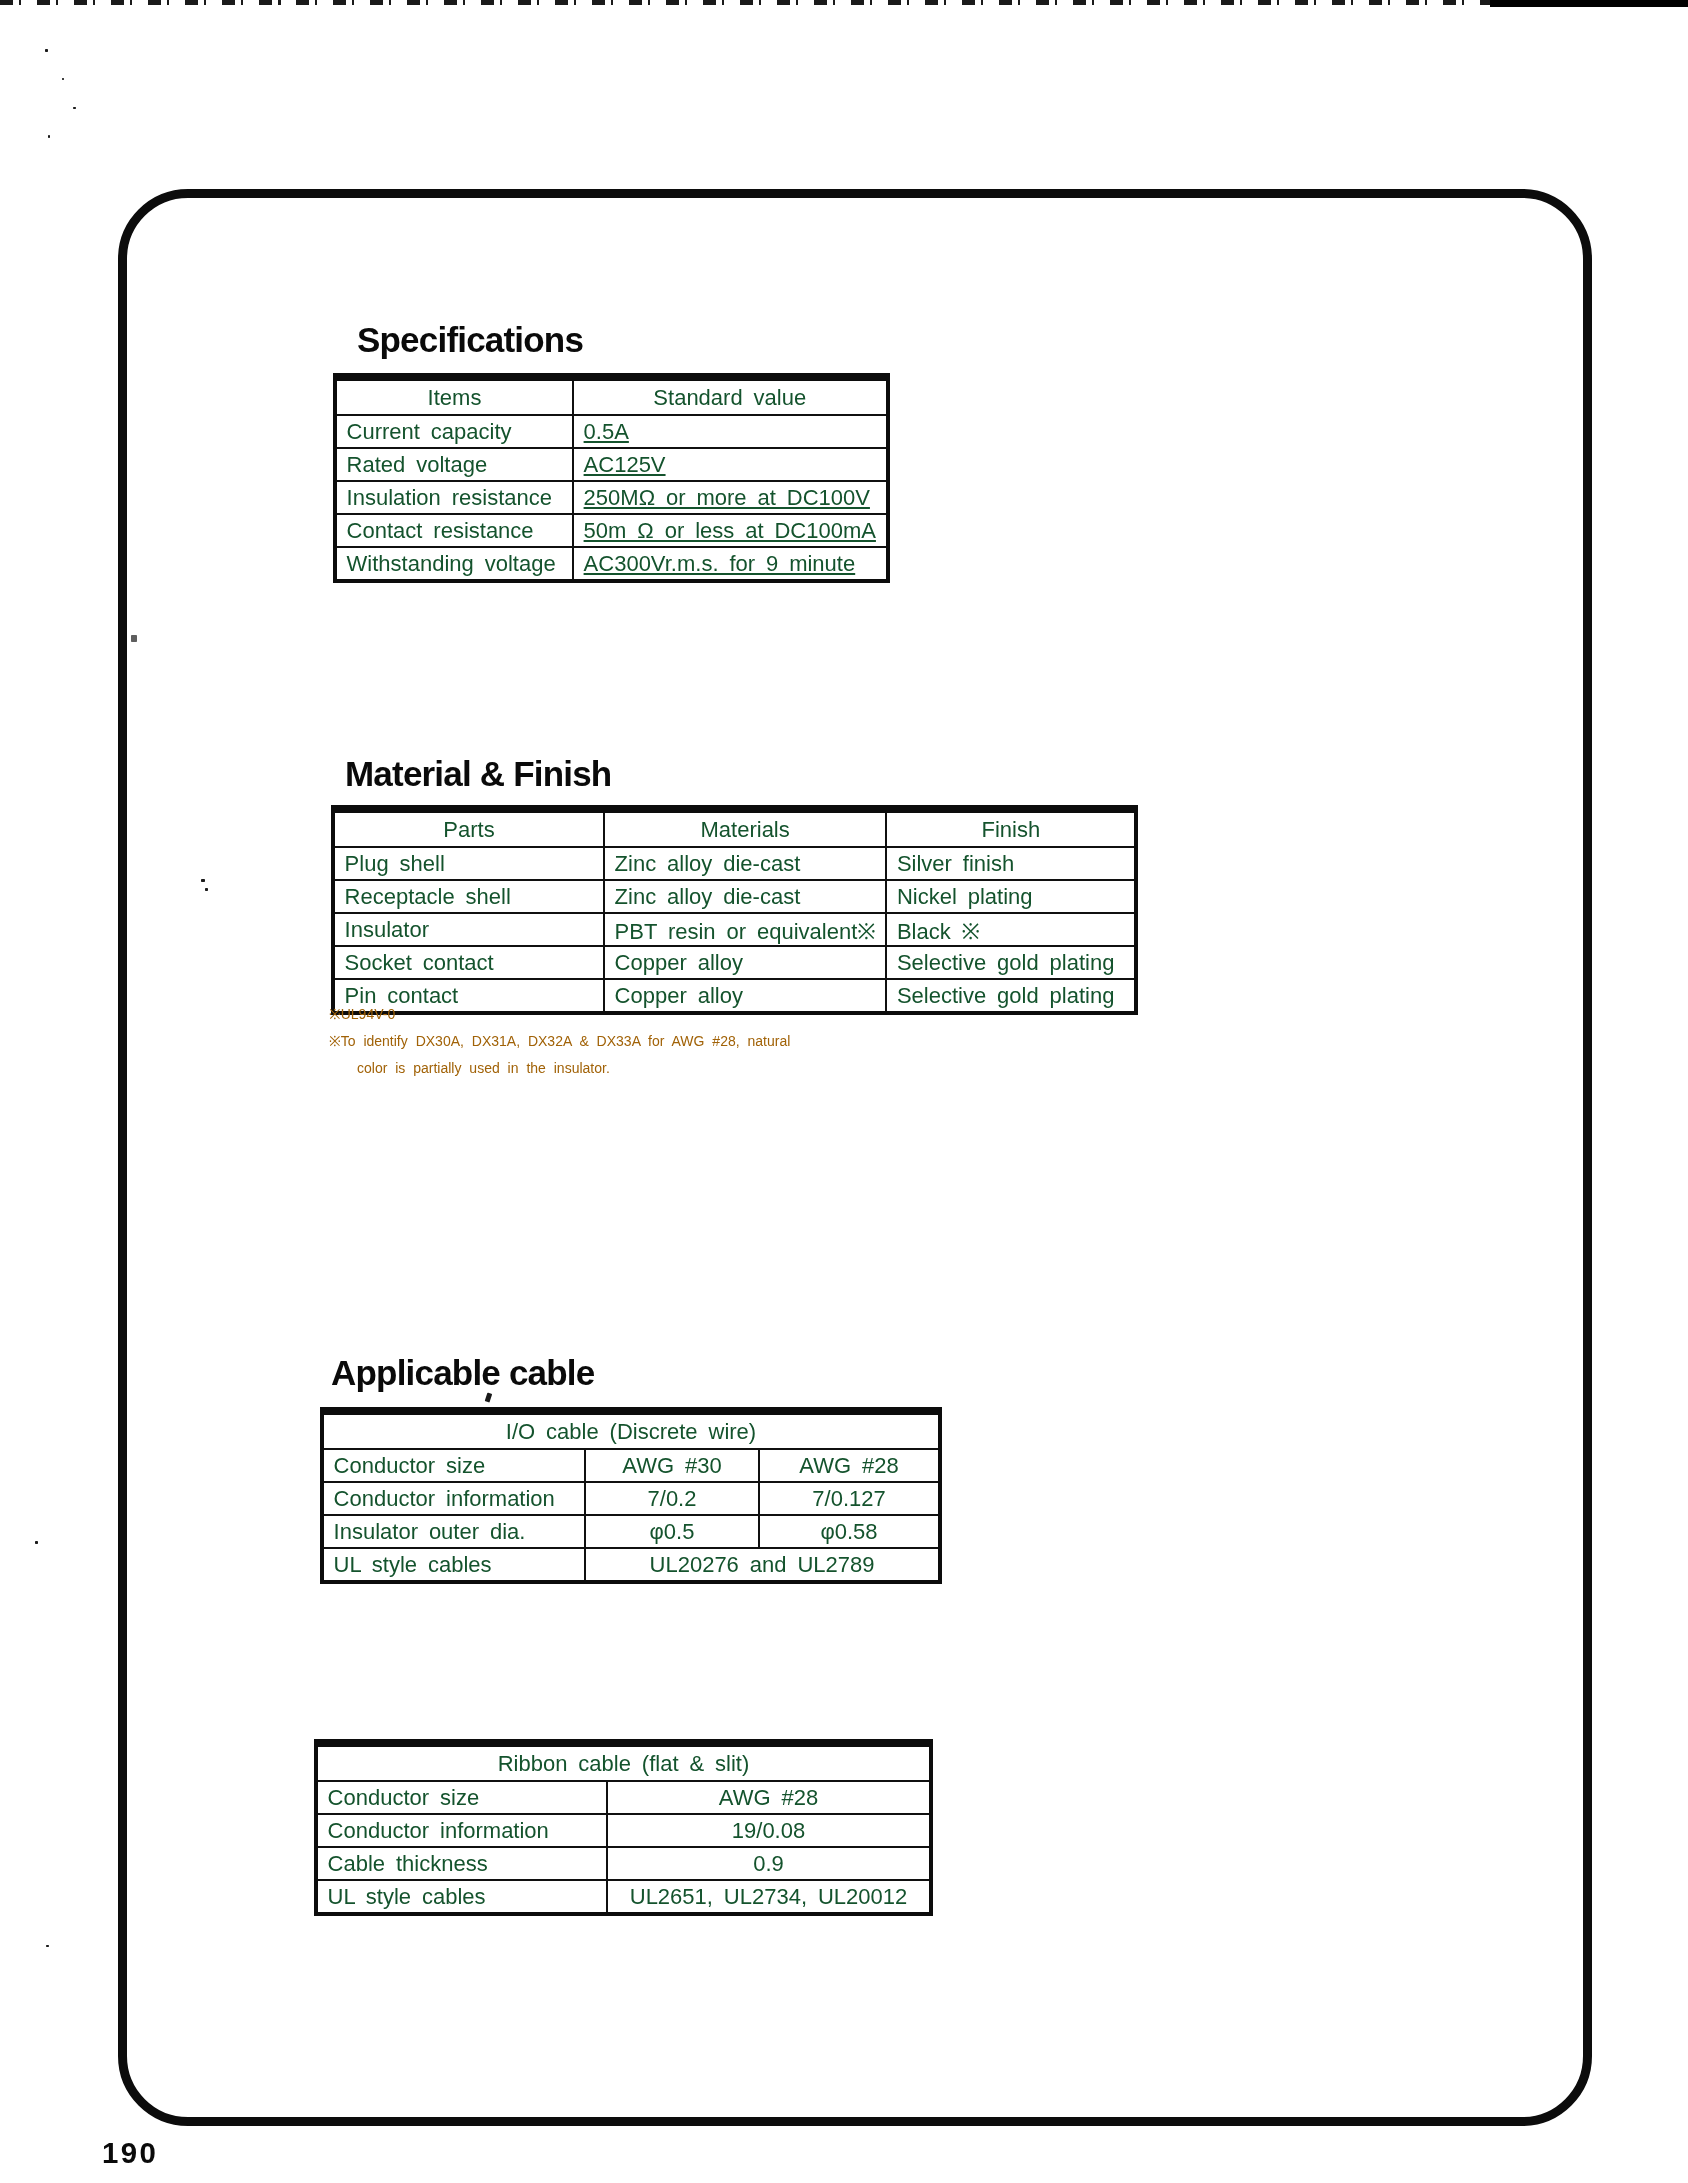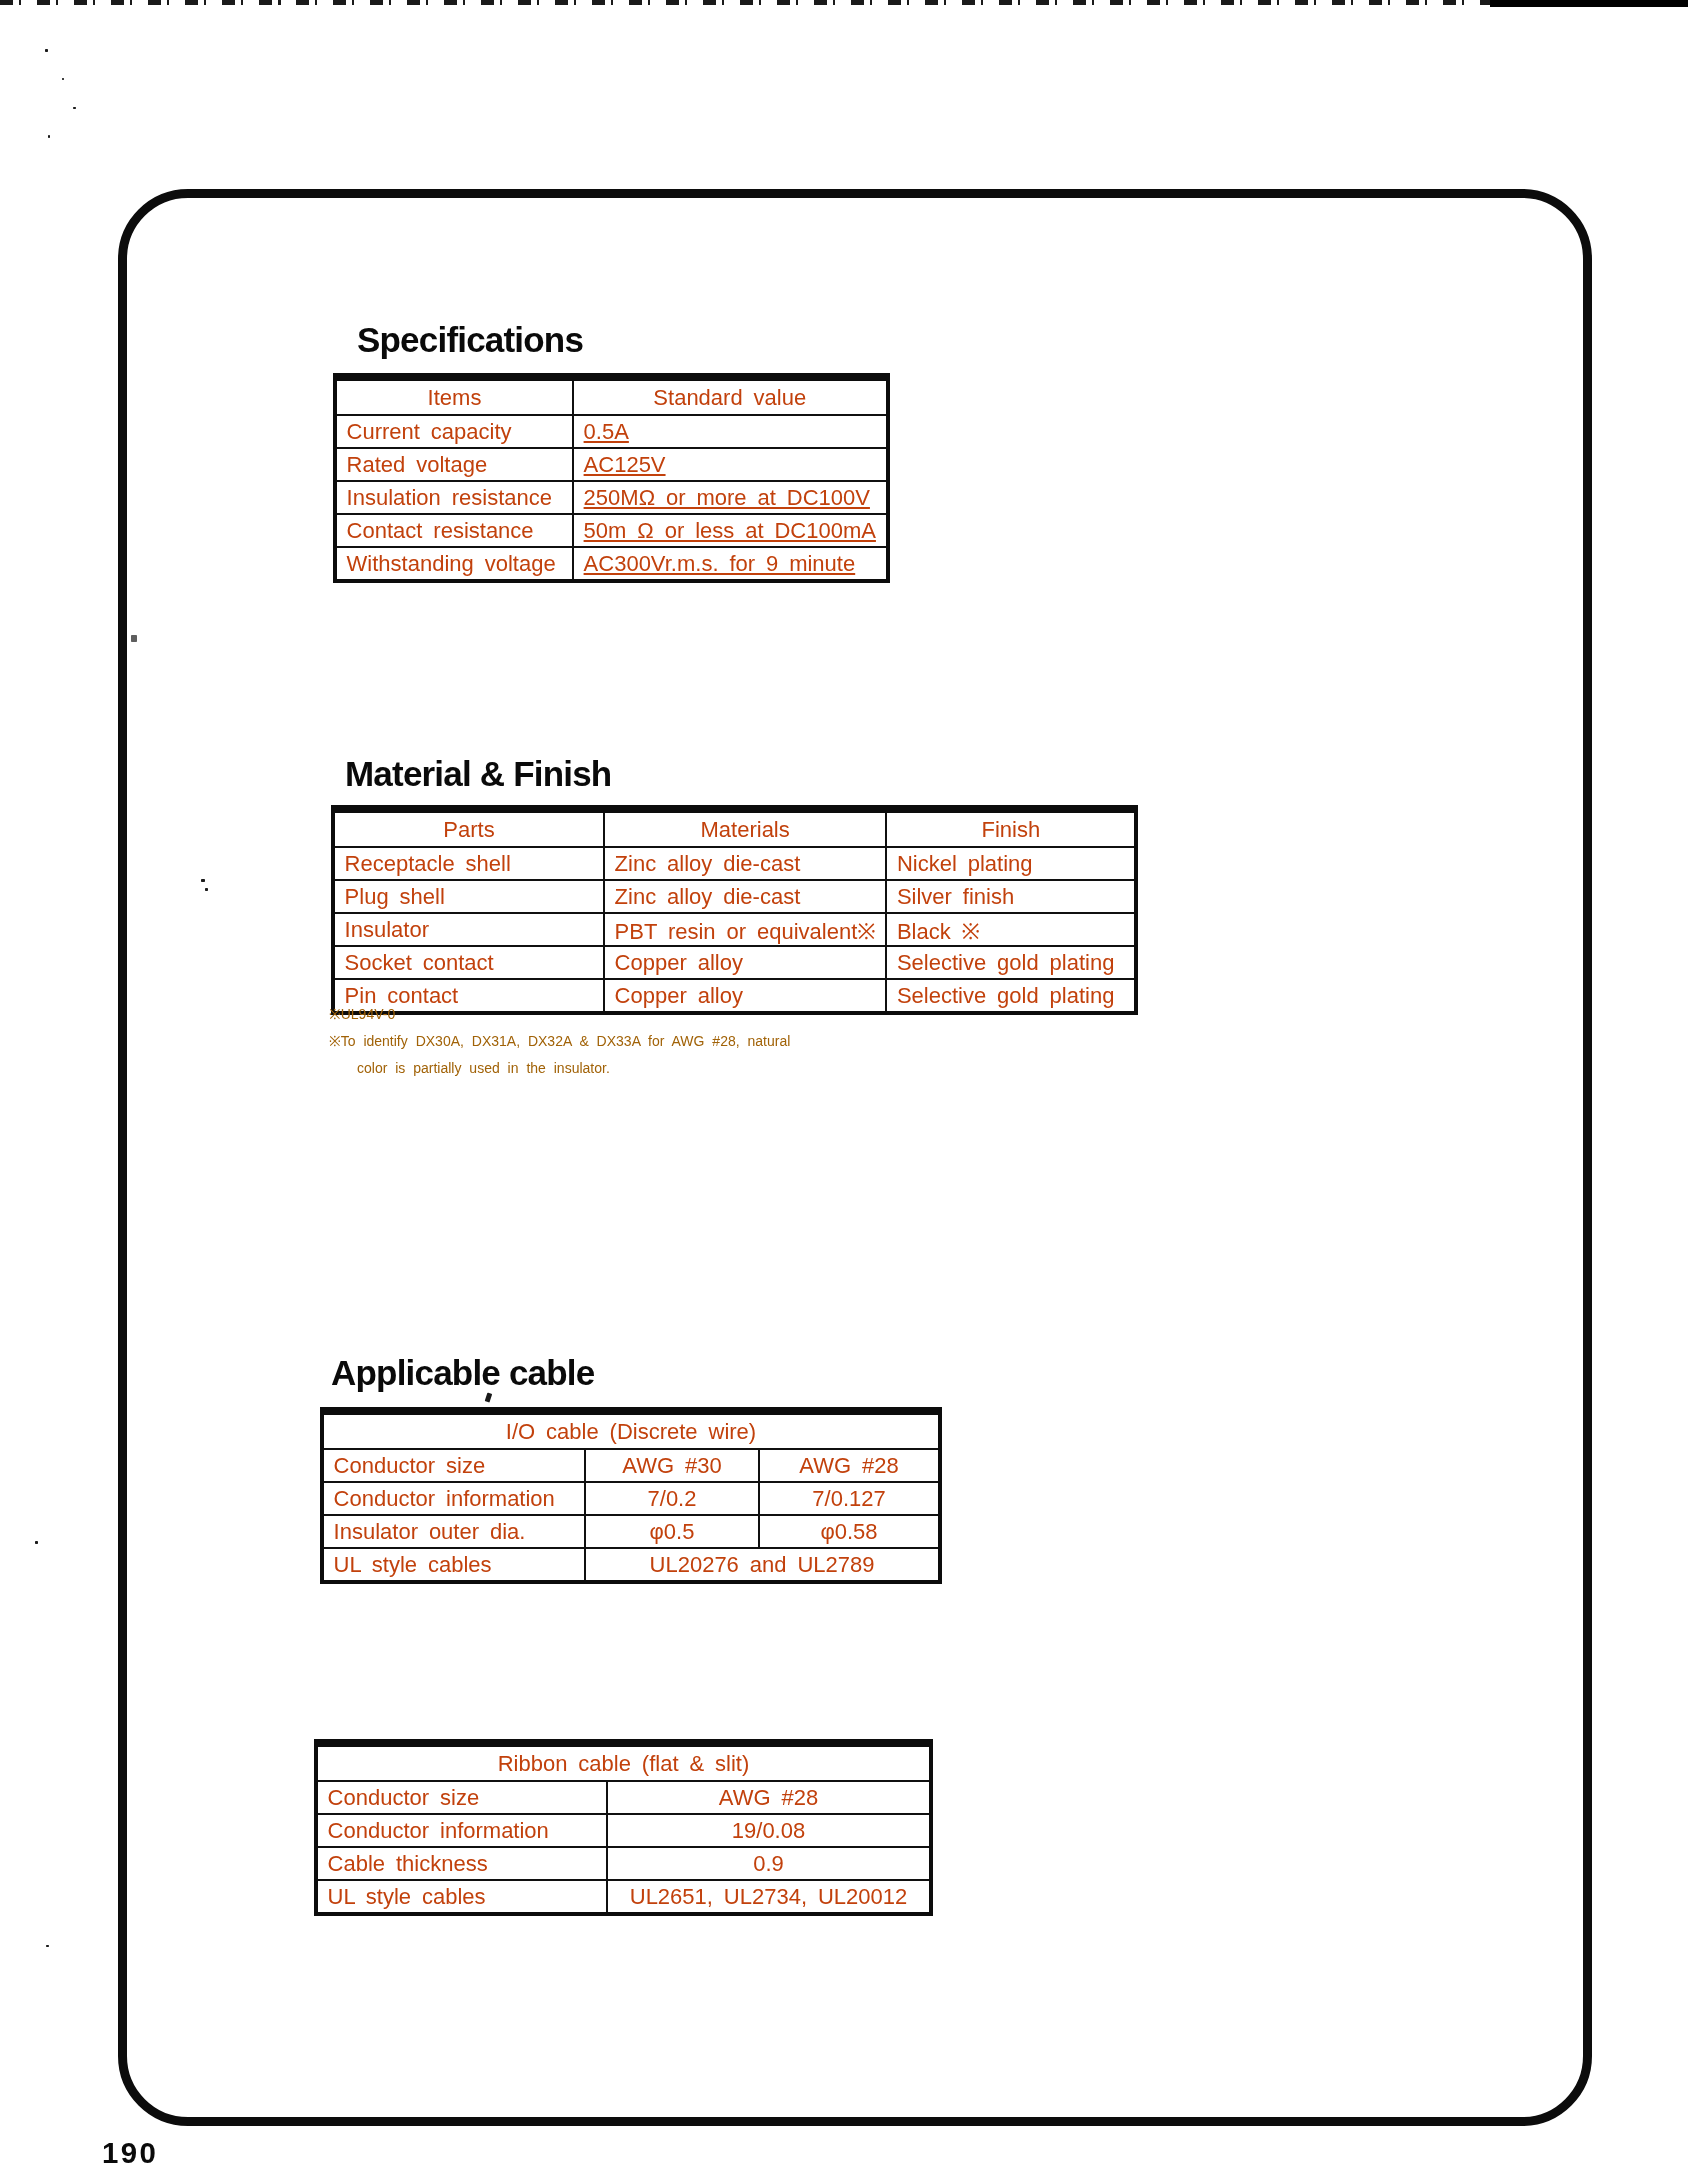--- a/index.html
+++ b/index.html
@@ -26,21 +26,21 @@
   .section-title{
     position:absolute;margin:12px;font-weight:bold;font-size:35px;line-height:1;
     letter-spacing:-0.8px;color:#0a0a0a;white-space:nowrap;
   }
   #title-spec{left:345px;top:310px;}
   #title-mat{left:333px;top:744px;}
   #title-cable{left:319px;top:1343px;}
   
   table.doc{
     position:absolute;border-collapse:collapse;table-layout:fixed;
-    font-size:22px;color:#c2410c;background:#fff;word-spacing:4.8px;
+    font-size:22px;color:#14532d;background:#fff;word-spacing:4.8px;
   }
   table.doc th,table.doc td{
     border:2.4px solid #101010;height:31px;padding:0 9.6px;
     font-weight:normal;overflow:hidden;white-space:nowrap;
   }
   table.doc{border:4.8px solid #0c0c0c;border-top-width:8px;}
   table.doc .cap{height:33px;text-align:center;}
   .cell-label{text-align:left;padding-left:12px;}
   .cell-value{text-align:left;padding-left:13.5px;text-decoration:underline;}
   .cell-center{text-align:center;}
@@ -123,30 +123,30 @@
       <col style="width:248px">
       <col style="width:250px">
     </colgroup>
   <tbody>
       <tr>
     <th class="cap">Parts</th>
     <th class="cap">Materials</th>
     <th class="cap">Finish</th>
   </tr>
   <tr>
+    <td class="cell-label">Plug shell</td>
+    <td class="cell-label">Zinc alloy die-cast</td>
+    <td class="cell-label">Silver finish</td>
+  </tr>
+  <tr>
     <td class="cell-label">Receptacle shell</td>
     <td class="cell-label">Zinc alloy die-cast</td>
     <td class="cell-label">Nickel plating</td>
   </tr>
   <tr>
-    <td class="cell-label">Plug shell</td>
-    <td class="cell-label">Zinc alloy die-cast</td>
-    <td class="cell-label">Silver finish</td>
-  </tr>
-  <tr>
     <td class="cell-label">Insulator</td>
     <td class="cell-label">PBT resin or equivalent※</td>
     <td class="cell-label">Black ※</td>
   </tr>
   <tr>
     <td class="cell-label">Socket contact</td>
     <td class="cell-label">Copper alloy</td>
     <td class="cell-label">Selective gold plating</td>
   </tr>
   <tr>

